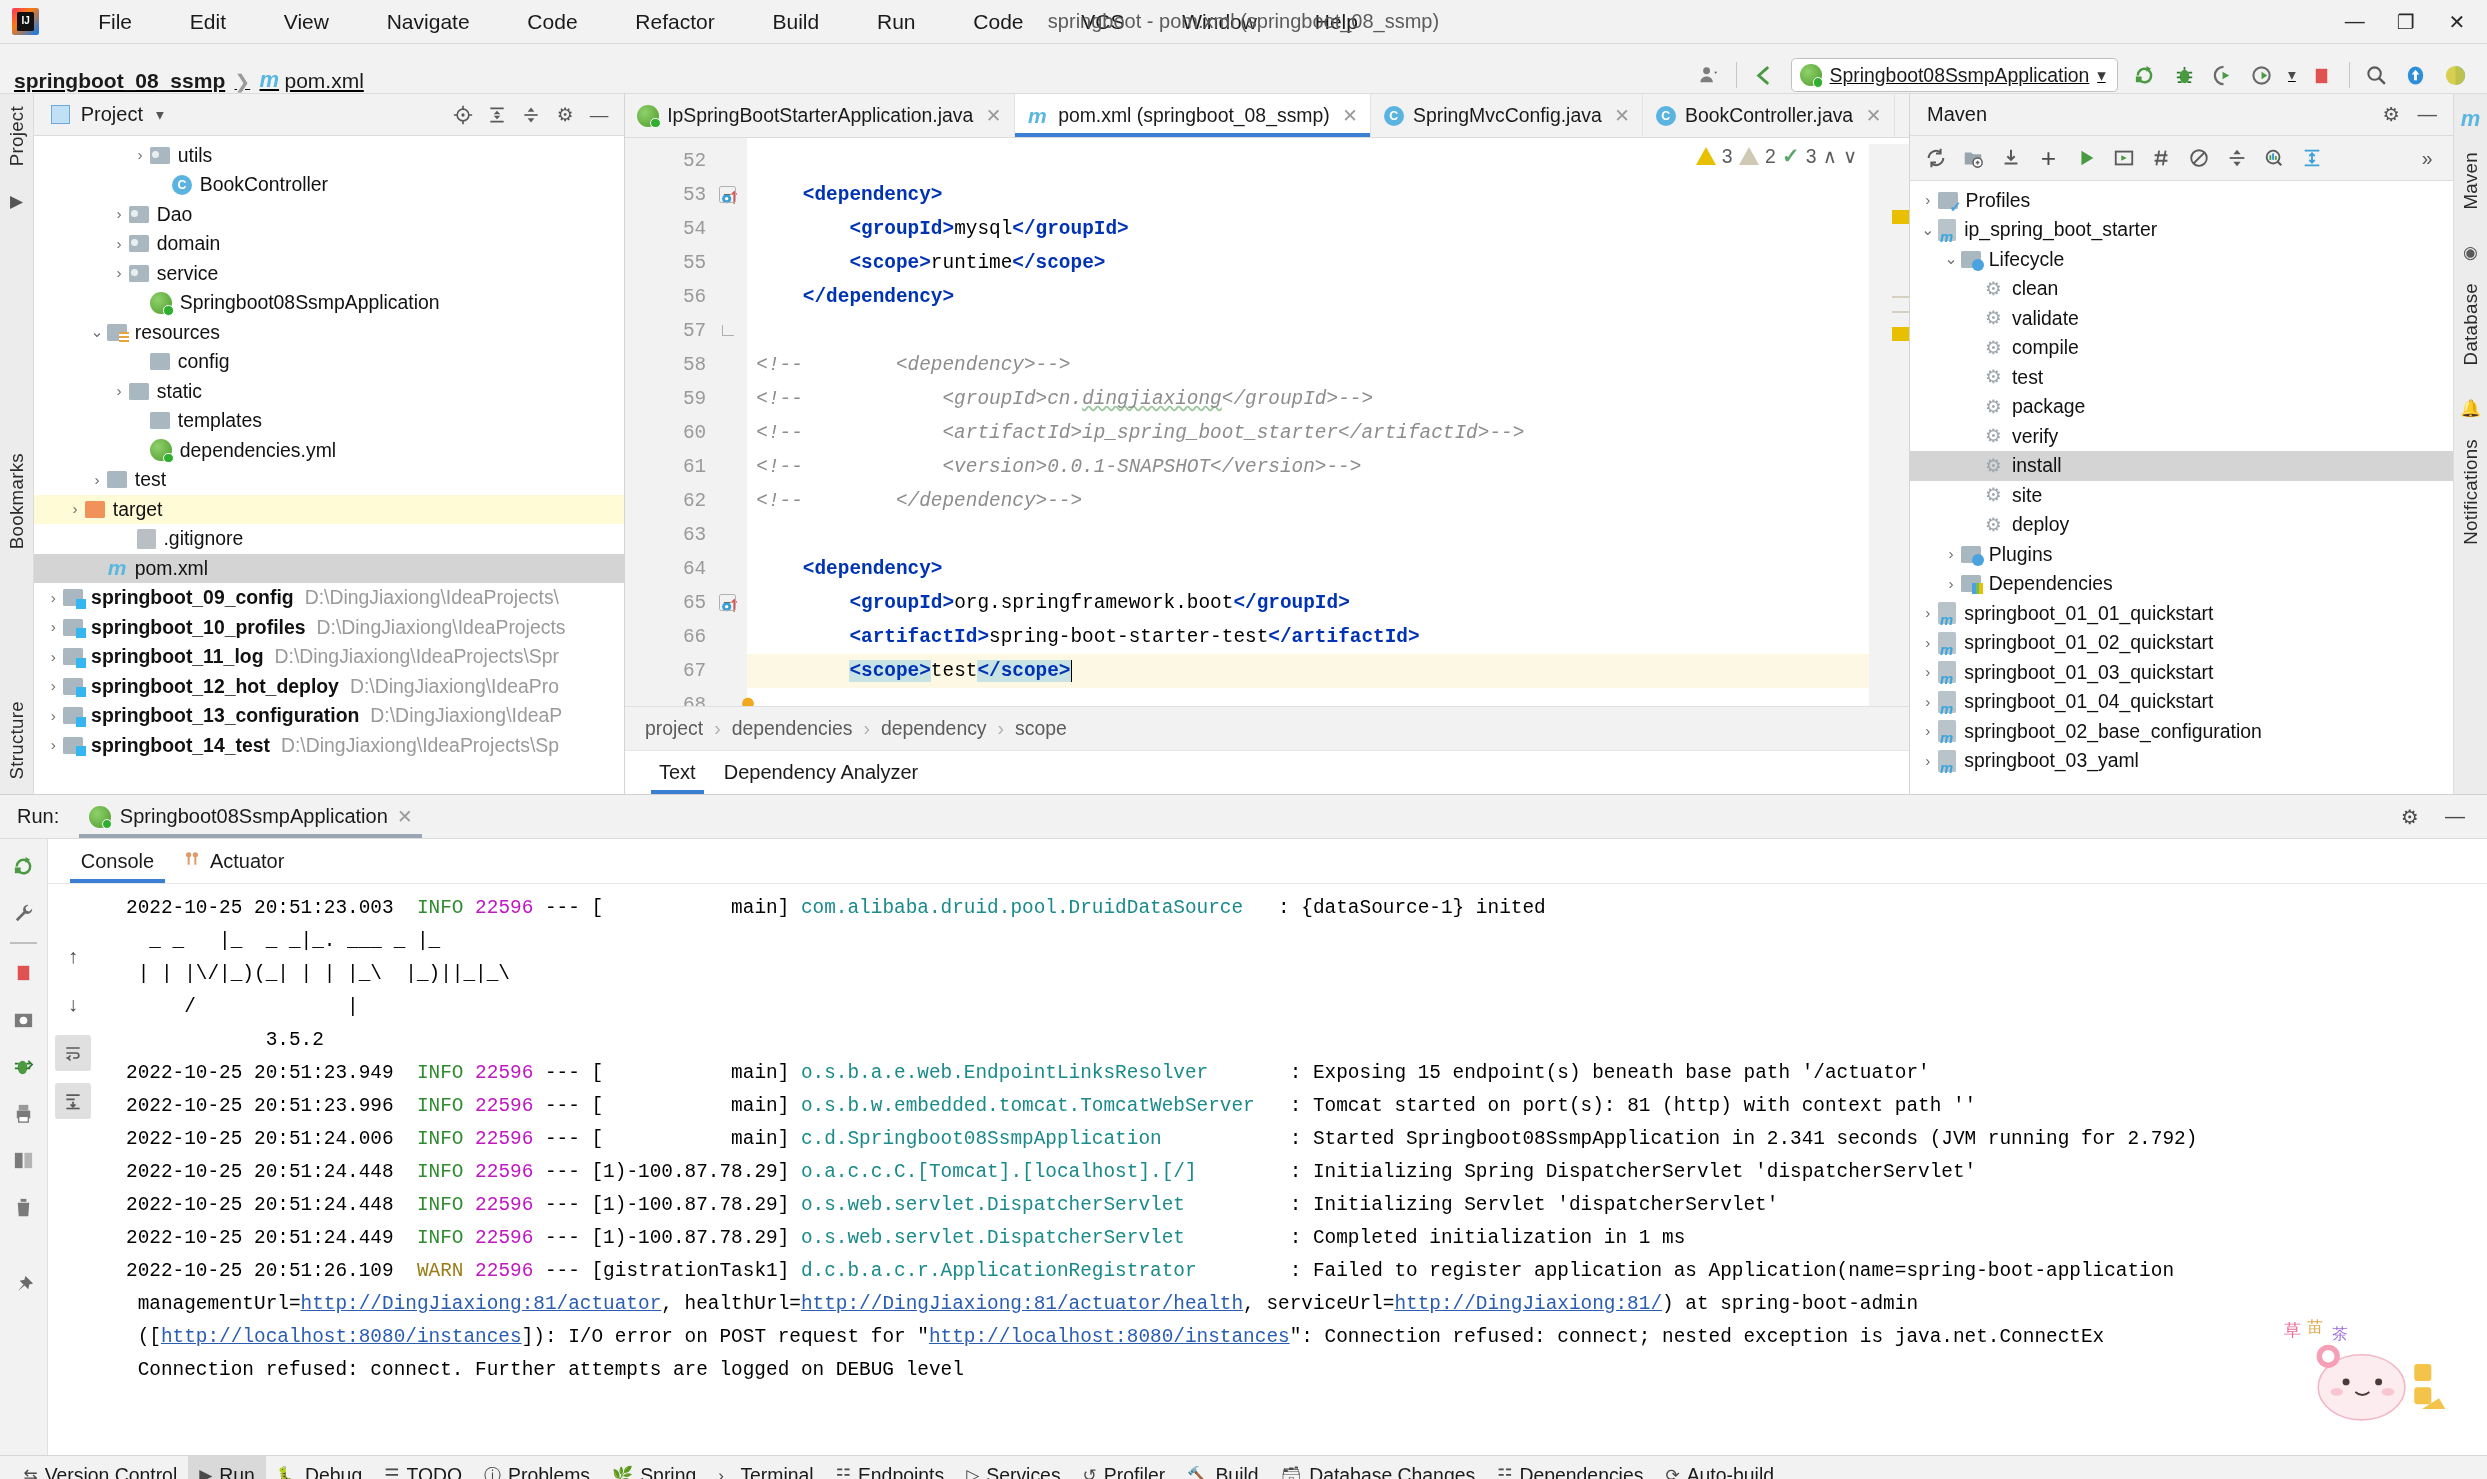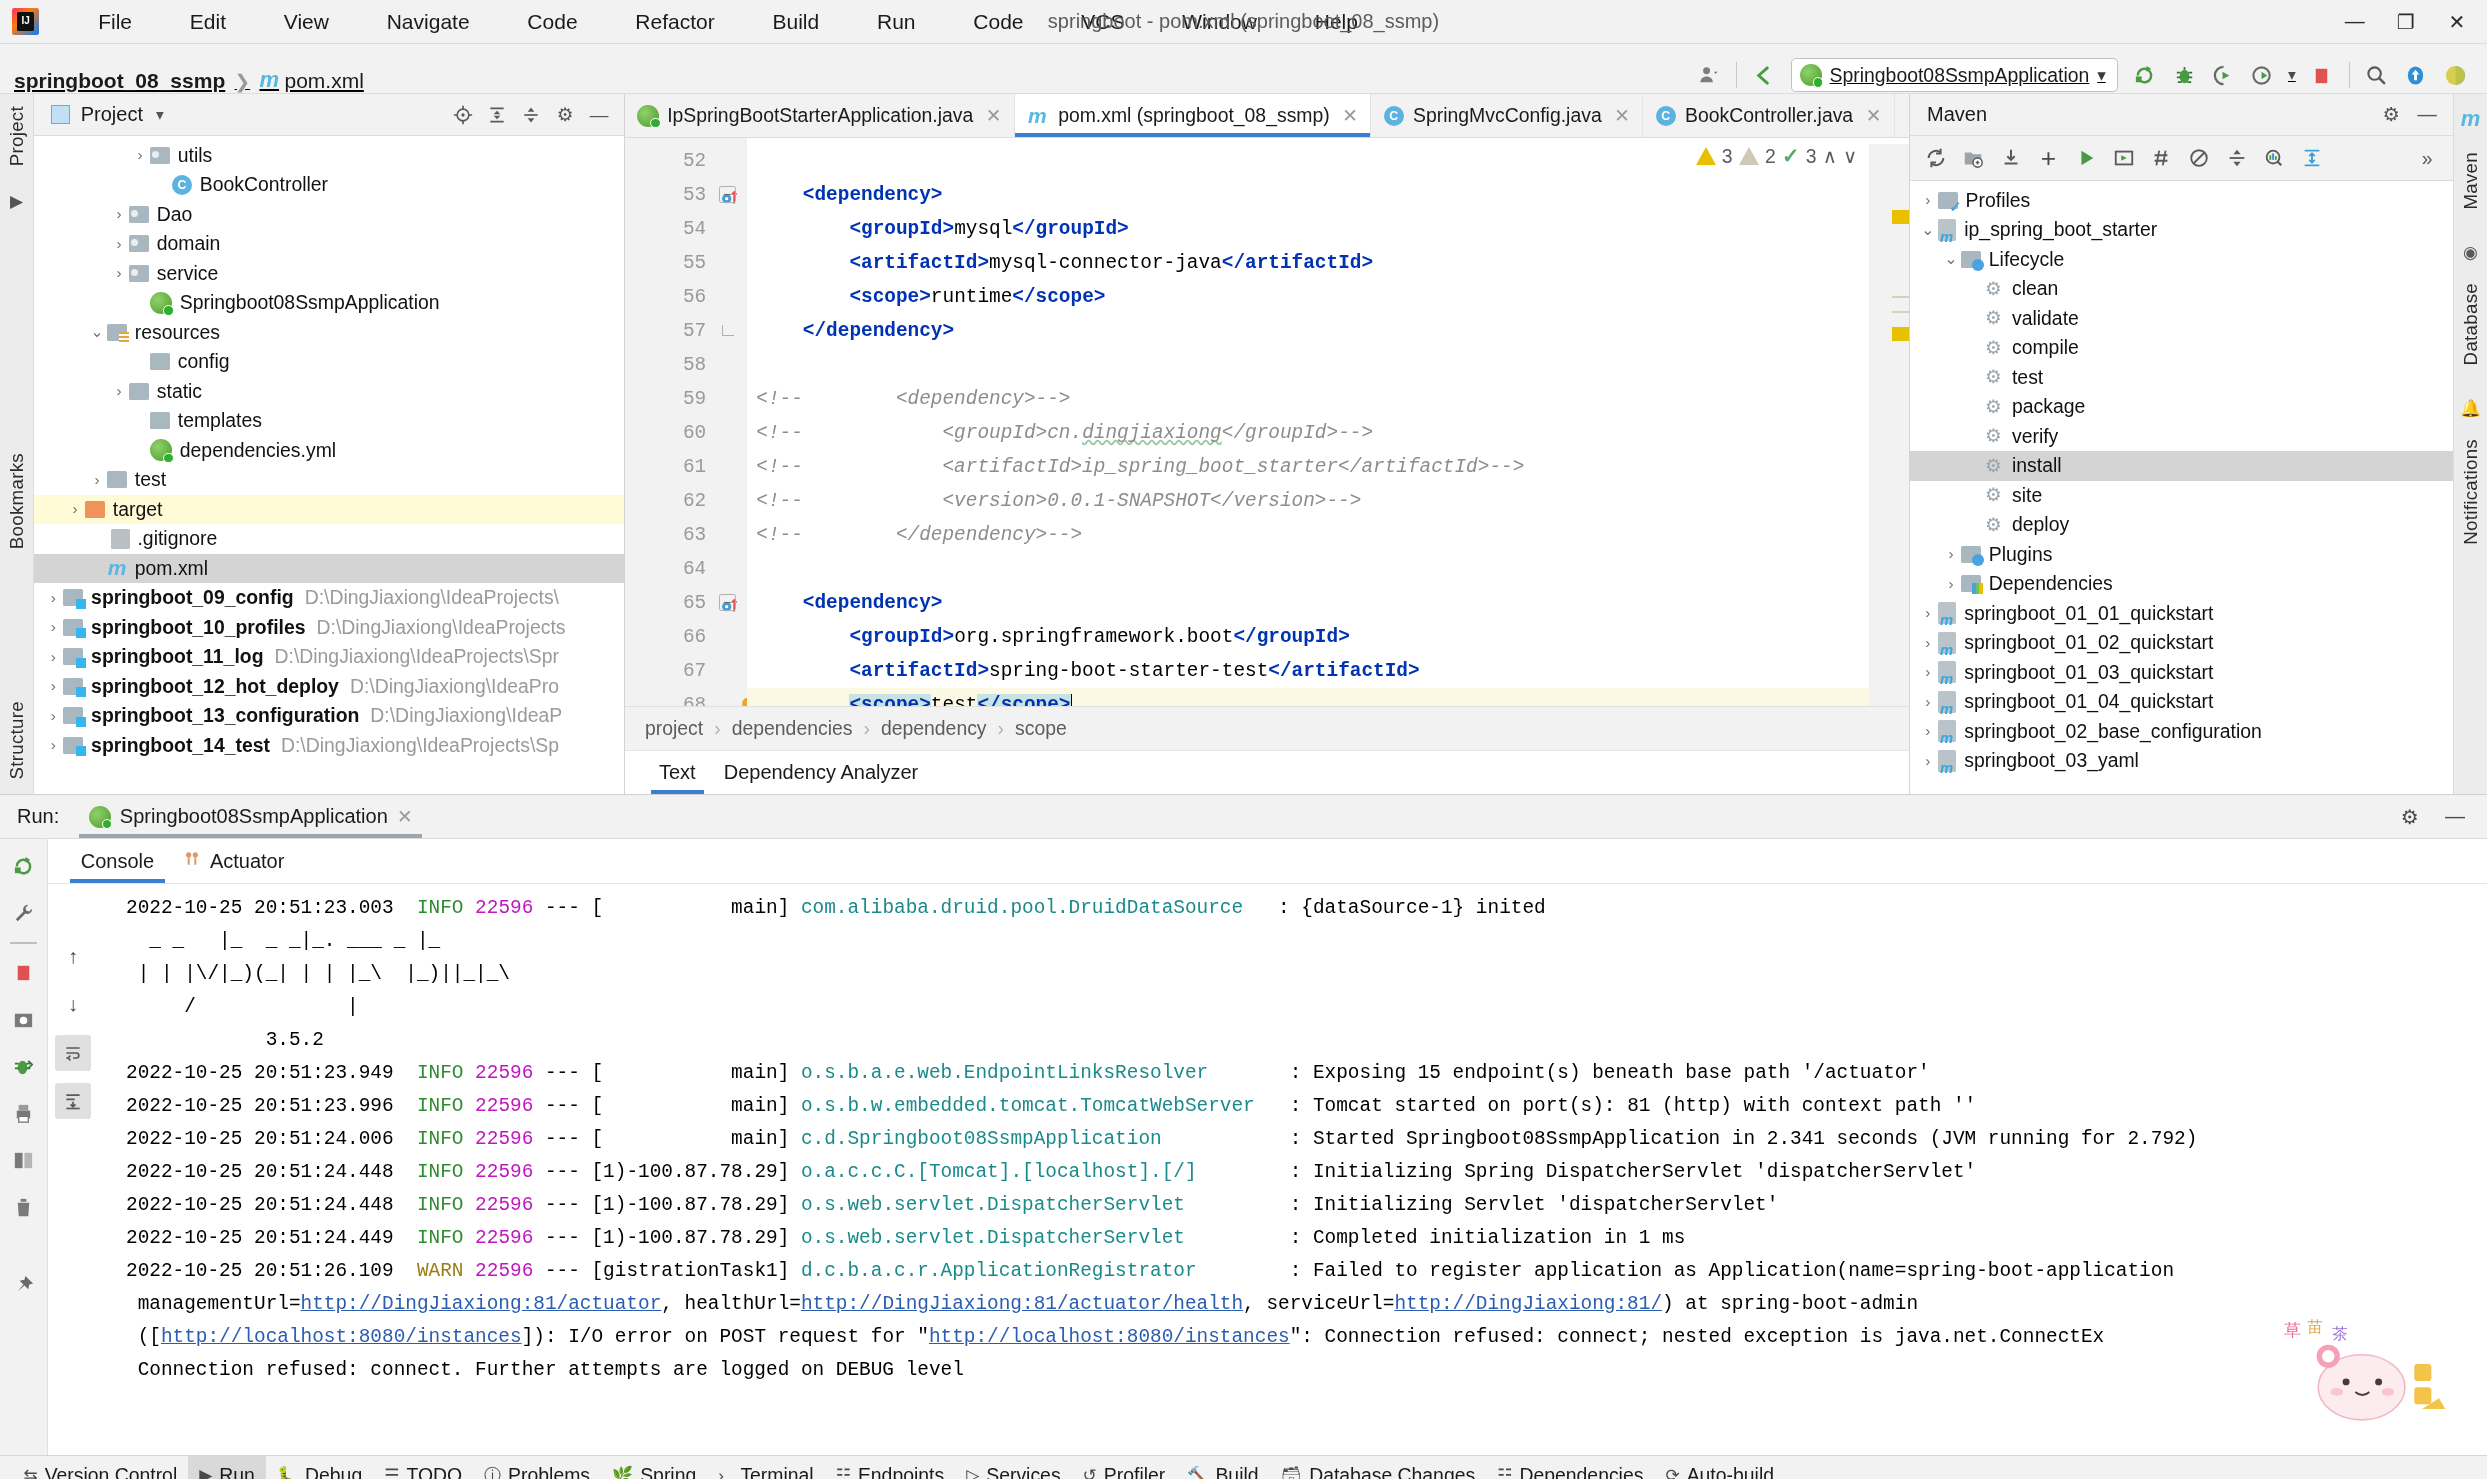--- a/index.html
+++ b/index.html
@@ -416,21 +416,21 @@
          <span class="ficon plain"></span>
          <span class="tlabel">test</span>
 
        </div>
         <div class="trow hl" style="padding-left:31px">
          <span class="arrow">›</span>
          <span class="ficon plain orange"></span>
          <span class="tlabel">target</span>
 
        </div>
-        <div class="trow" style="padding-left:57px">
+        <div class="trow" style="padding-left:83px">
          <span class="arrow"></span>
          <span class="gicon"></span>
          <span class="tlabel">.gitignore</span>
 
        </div>
         <div class="trow sel" style="padding-left:53px">
          <span class="arrow"></span>
          <span class="micon">m</span>
          <span class="tlabel">pom.xml</span>
 
@@ -552,21 +552,20 @@
             <span style="position:absolute;left:4.7px;top:7.8px;width:17px;height:17px;border:1.2px solid #b0b0b0;border-radius:2.3px;display:flex;align-items:center;justify-content:center;font-size:14px;line-height:14px;color:#6a6a6a">−</span>
           </div>
           <div class="fold"></div>
           <div class="fold"></div>
           <div class="fold"></div>
         </div>
       <div id="codelines">
           <div class="cl"></div>
           <div class="cl">    <span class="tag">&lt;dependency&gt;</span></div>
           <div class="cl">        <span class="tag">&lt;groupId&gt;</span>mysql<span class="tag">&lt;/groupId&gt;</span></div>
-          <div class="cl">        <span class="tag">&lt;artifactId&gt;</span>mysql-connector-java<span class="tag">&lt;/artifactId&gt;</span></div>
           <div class="cl">        <span class="tag">&lt;scope&gt;</span>runtime<span class="tag">&lt;/scope&gt;</span></div>
           <div class="cl">    <span class="tag">&lt;/dependency&gt;</span></div>
           <div class="cl"></div>
           <div class="cl"><span class="cmt">&lt;!--        &lt;dependency&gt;--&gt;</span></div>
           <div class="cl"><span class="cmt">&lt;!--            &lt;groupId&gt;cn.<span class="typo">dingjiaxiong</span>&lt;/groupId&gt;--&gt;</span></div>
           <div class="cl"><span class="cmt">&lt;!--            &lt;artifactId&gt;ip_spring_boot_starter&lt;/artifactId&gt;--&gt;</span></div>
           <div class="cl"><span class="cmt">&lt;!--            &lt;version&gt;0.0.1-SNAPSHOT&lt;/version&gt;--&gt;</span></div>
           <div class="cl"><span class="cmt">&lt;!--        &lt;/dependency&gt;--&gt;</span></div>
           <div class="cl"></div>
           <div class="cl">    <span class="tag">&lt;dependency&gt;</span></div>

